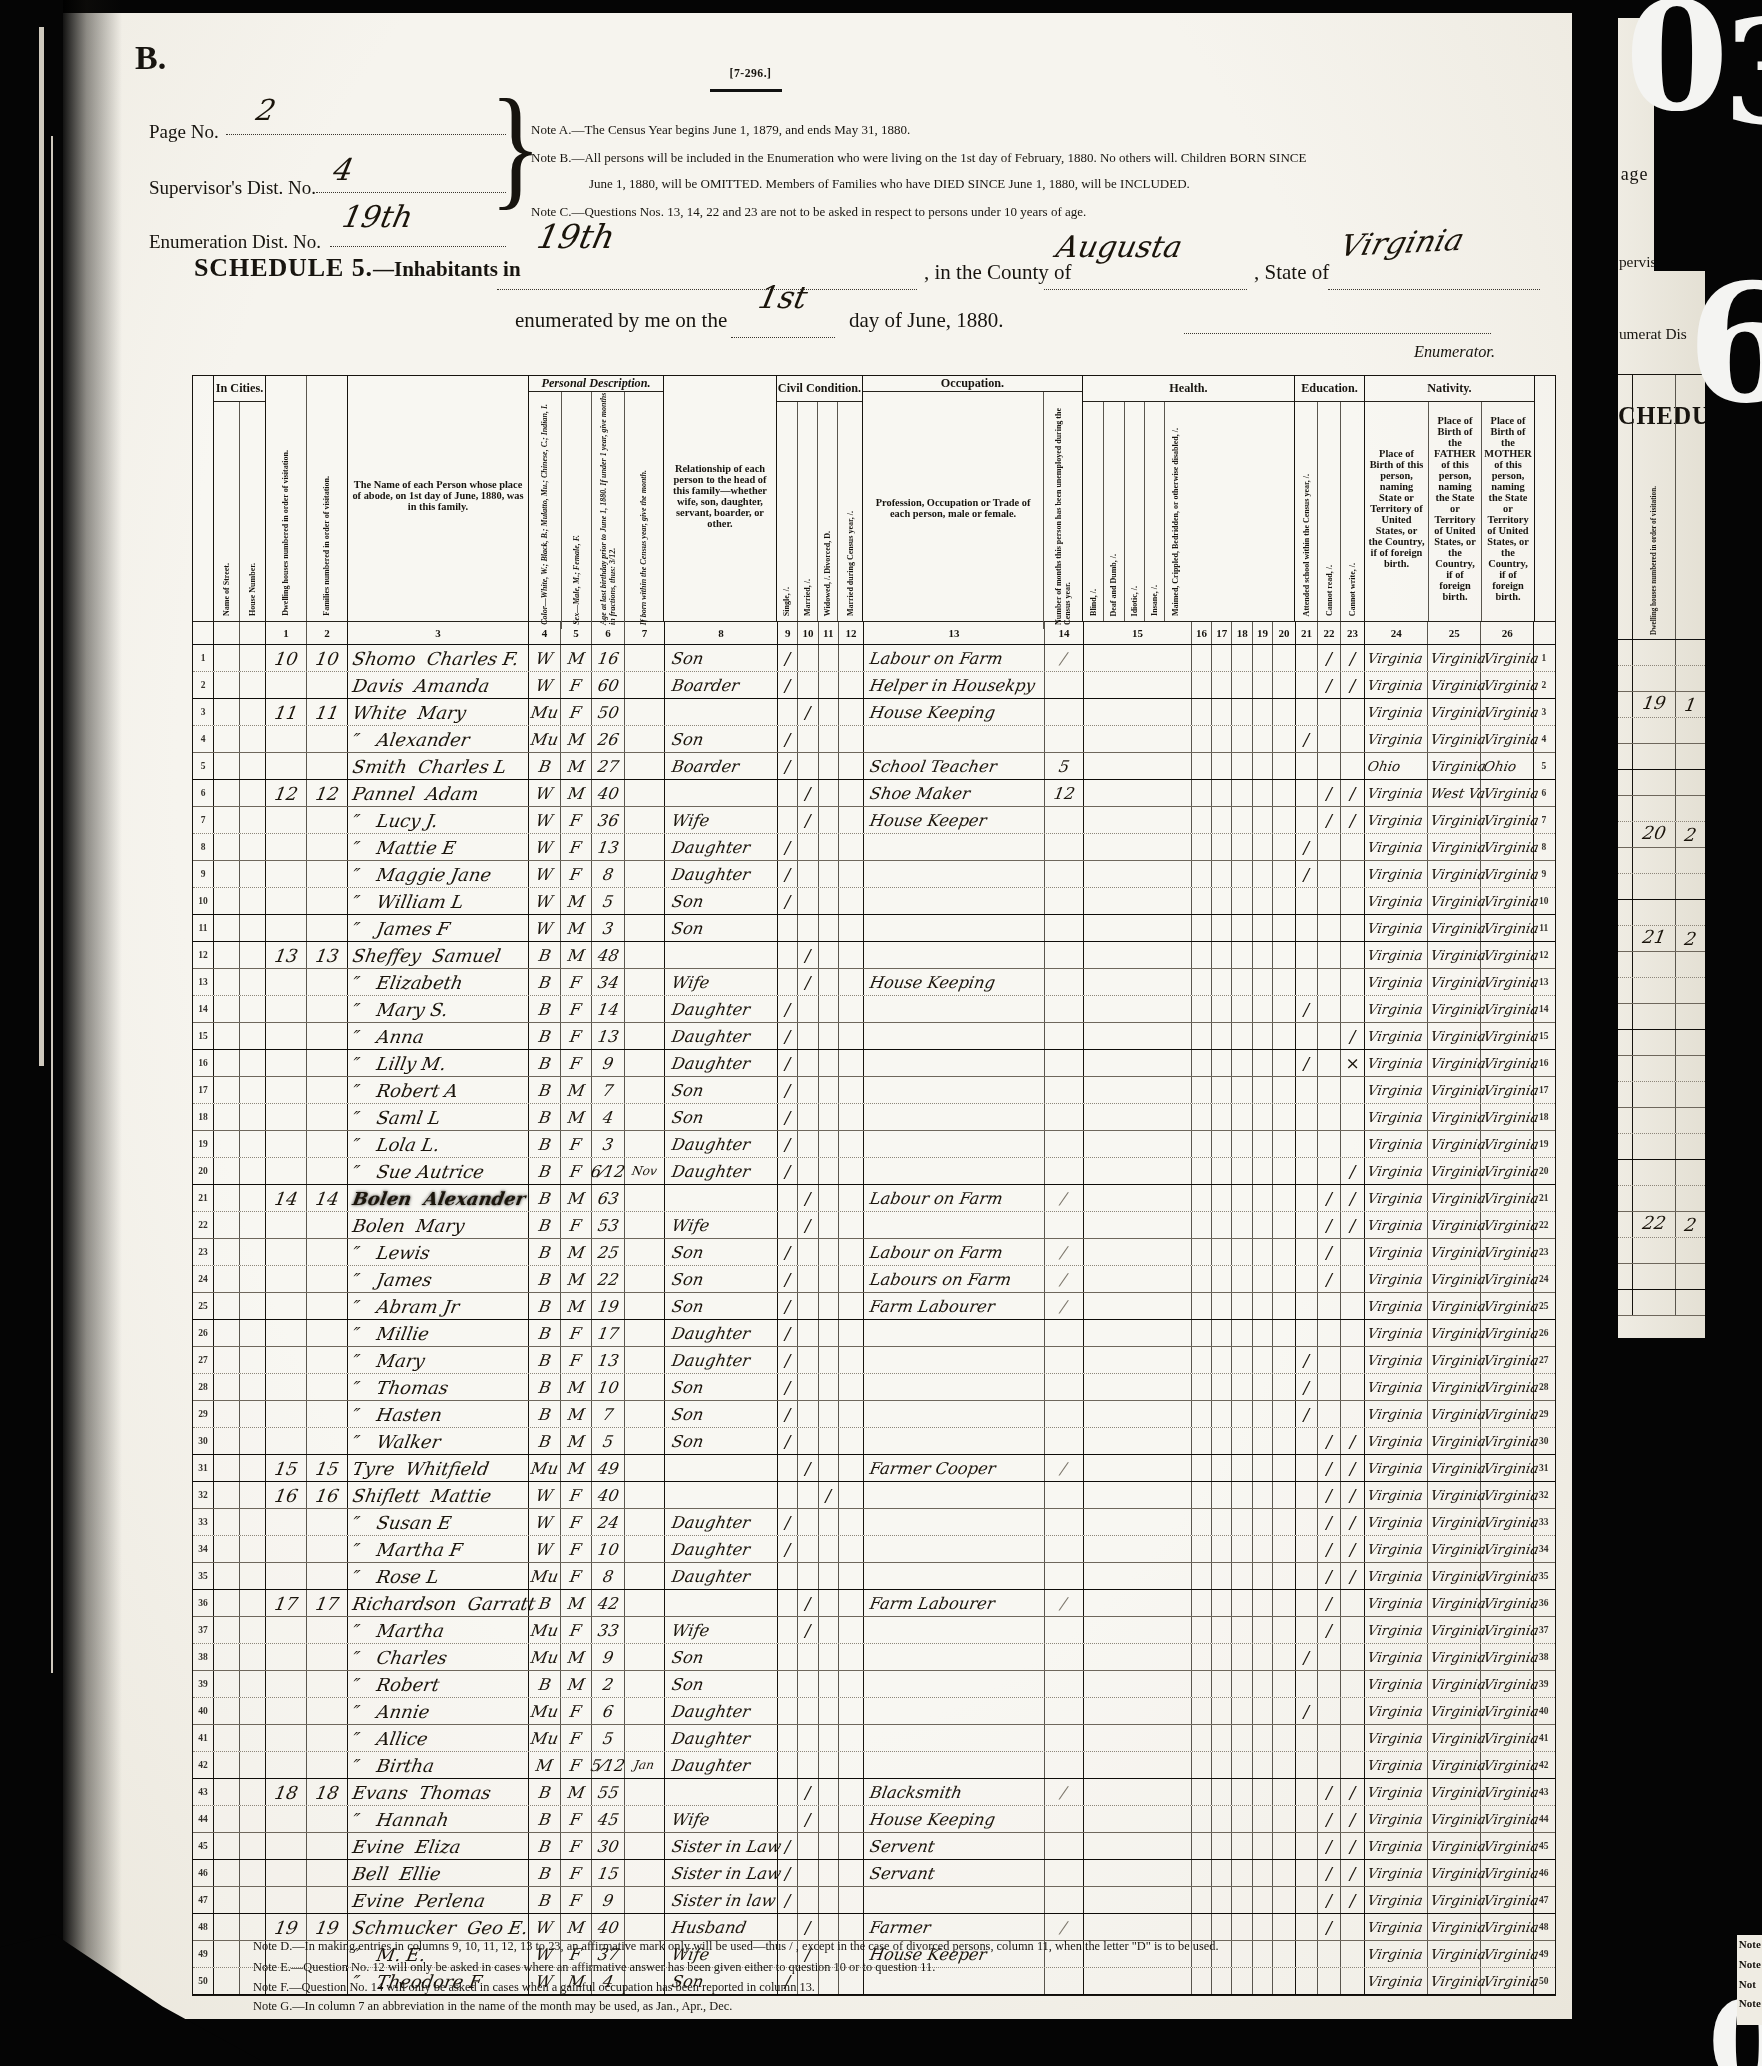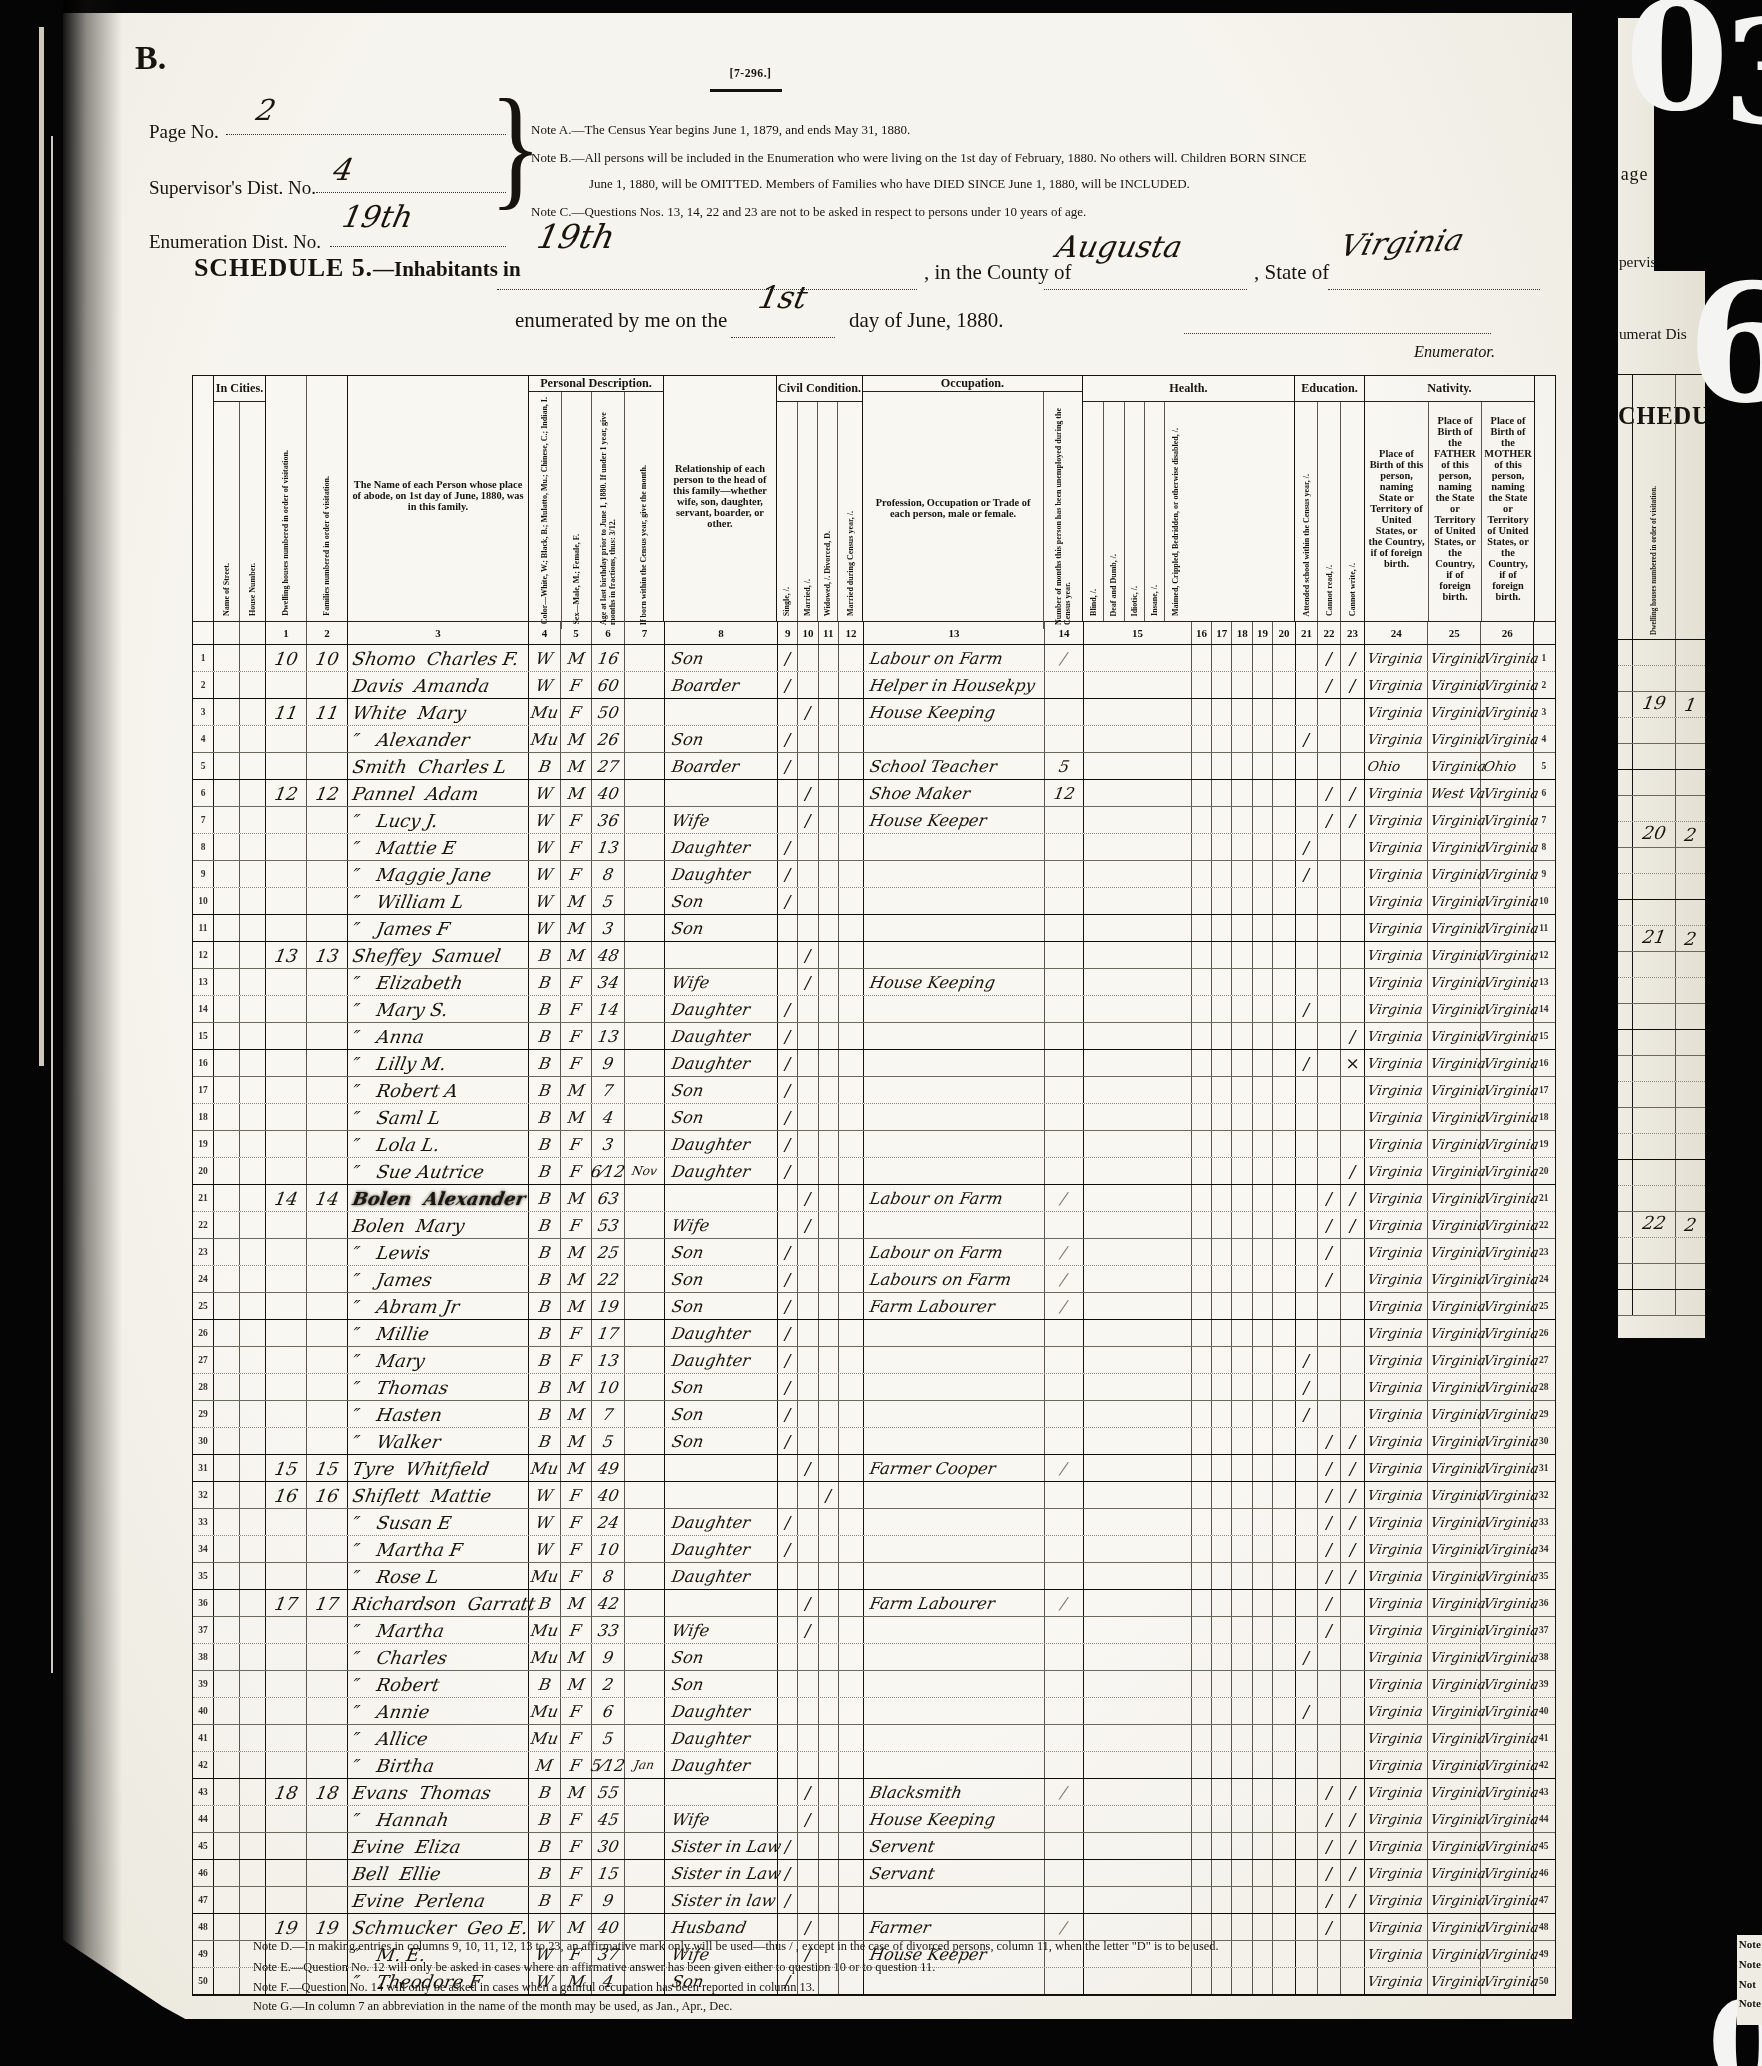--- a/index.html
+++ b/index.html
@@ -156,21 +156,21 @@
           </div>
           <div class="hcell full hl" style="width: 41px;">
             <div class="vtext">Dwelling houses numbered in order of visitation.</div>
           </div>
           <div class="hcell full" style="width: 41px;">
             <div class="vtext">Families numbered in order of visitation.</div>
           </div>
           <div class="hcell full hl hc" style="width: 181px;">
             <div class="htext">The Name of each Person whose place of abode, on 1st day of June, 1880, was in this family.</div>
           </div>
-          <div class="tgroup hl" style="width: 135px;">
+          <div class="tgroup hl" style="width: 135px; font-style: italic;">
             <div class="gtitle">Personal Description.</div>
             <div class="ginner">
               <div class="hcell" style="width: 32px;">
                 <div class="vtext">Color—White, W.; Black, B.; Mulatto, Mu.; Chinese, C.; Indian, I.</div>
               </div>
               <div class="hcell" style="width: 31px;">
                 <div class="vtext">Sex—Male, M.; Female, F.</div>
               </div>
               <div class="hcell" style="width: 33px;">
                 <div class="vtext">Age at last birthday prior to June 1, 1880.  If under 1 year, give months in fractions, thus: 3/12.</div>

